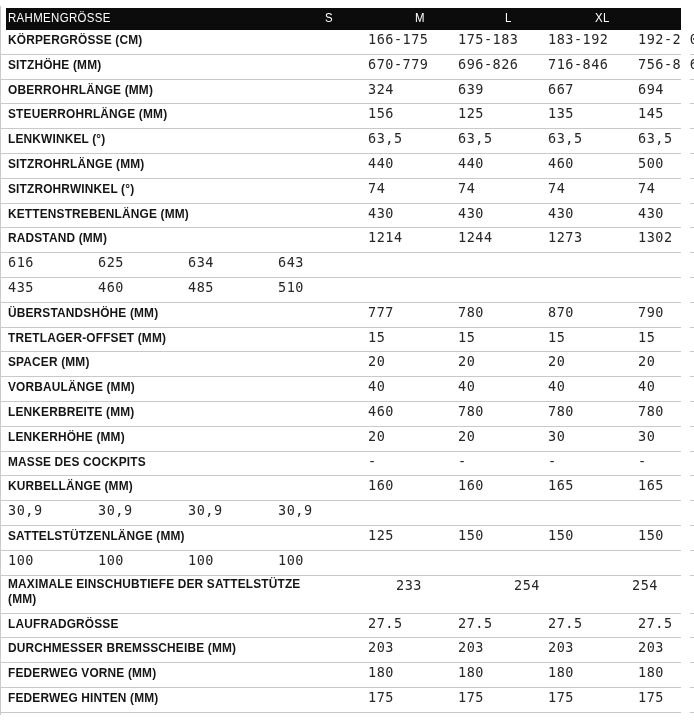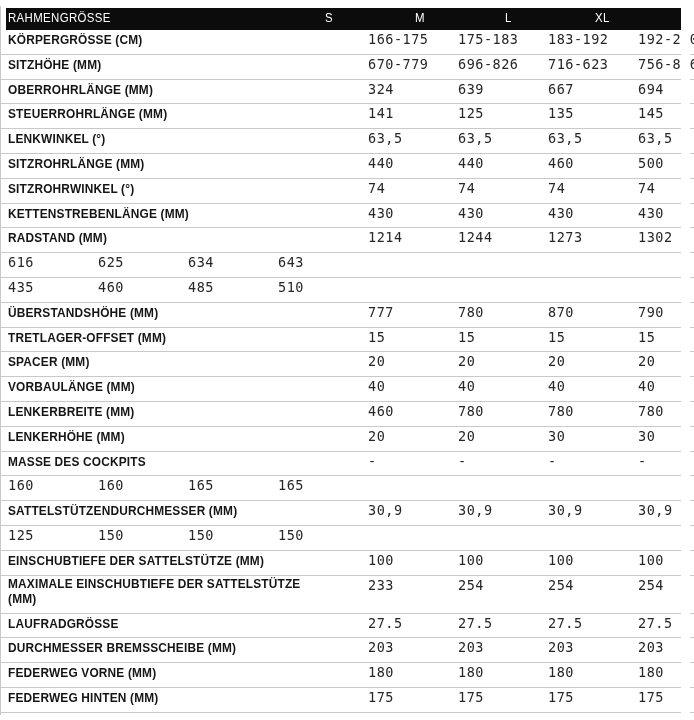--- a/index.html
+++ b/index.html
@@ -51,21 +51,21 @@
     padding-left: 8px;
     height: 24.8px;
     border-bottom: 1px solid #c9c9c9;
   }
   .row.header {
     height: 22px;
     border-bottom: none;
     position: relative;
     z-index: 1;
   }
-  .row.tall { height: 38px; }
+  .row.tall { height: 38px; gap: 28px; }
   .cell { overflow: visible; }
   .cell.lbl { flex: 0 0 317px; }
   .cell.val { flex: 0 0 90px; }
   .cond {
     display: inline-block;
     transform: scaleX(0.88);
     transform-origin: 0 50%;
     font-family: "Liberation Sans", sans-serif;
     font-weight: 700;
     font-size: 13.5px;
@@ -138,21 +138,21 @@
     <div class="cell lbl">
       <span class="cond wide">SITZHÖHE (MM)</span>
     </div>
     <div class="cell val">
       <span class="mono">670-779</span>
     </div>
     <div class="cell val">
       <span class="mono">696-826</span>
     </div>
     <div class="cell val">
-      <span class="mono">716-623</span>
+      <span class="mono">716-846</span>
     </div>
     <div class="cell val">
       <span class="mono">756-886</span>
     </div>
   </div>
       <div class="row">
     <div class="cell lbl">
       <span class="cond wide">OBERROHRLÄNGE (MM)</span>
     </div>
     <div class="cell val">
@@ -166,21 +166,21 @@
     </div>
     <div class="cell val">
       <span class="mono">694</span>
     </div>
   </div>
       <div class="row">
     <div class="cell lbl">
       <span class="cond wide">STEUERROHRLÄNGE (MM)</span>
     </div>
     <div class="cell val">
-      <span class="mono">141</span>
+      <span class="mono">156</span>
     </div>
     <div class="cell val">
       <span class="mono">125</span>
     </div>
     <div class="cell val">
       <span class="mono">135</span>
     </div>
     <div class="cell val">
       <span class="mono">145</span>
     </div>
@@ -411,68 +411,68 @@
       <span class="mono">-</span>
     </div>
     <div class="cell val">
       <span class="mono">-</span>
     </div>
     <div class="cell val">
       <span class="mono">-</span>
     </div>
   </div>
       <div class="row">
+    <div class="cell lbl">
+      <span class="cond wide">KURBELLÄNGE (MM)</span>
+    </div>
     <div class="cell val">
       <span class="mono">160</span>
     </div>
     <div class="cell val">
       <span class="mono">160</span>
     </div>
     <div class="cell val">
       <span class="mono">165</span>
     </div>
     <div class="cell val">
       <span class="mono">165</span>
     </div>
   </div>
       <div class="row">
-    <div class="cell lbl">
-      <span class="cond wide">SATTELSTÜTZENDURCHMESSER (MM)</span>
-    </div>
     <div class="cell val">
       <span class="mono">30,9</span>
     </div>
     <div class="cell val">
       <span class="mono">30,9</span>
     </div>
     <div class="cell val">
       <span class="mono">30,9</span>
     </div>
     <div class="cell val">
       <span class="mono">30,9</span>
     </div>
   </div>
       <div class="row">
+    <div class="cell lbl">
+      <span class="cond wide">SATTELSTÜTZENLÄNGE (MM)</span>
+    </div>
     <div class="cell val">
       <span class="mono">125</span>
     </div>
     <div class="cell val">
       <span class="mono">150</span>
     </div>
     <div class="cell val">
       <span class="mono">150</span>
     </div>
     <div class="cell val">
       <span class="mono">150</span>
     </div>
   </div>
       <div class="row">
-    <div class="cell lbl">
-      <span class="cond wide">EINSCHUBTIEFE DER SATTELSTÜTZE (MM)</span>
-    </div>
     <div class="cell val">
       <span class="mono">100</span>
     </div>
     <div class="cell val">
       <span class="mono">100</span>
     </div>
     <div class="cell val">
       <span class="mono">100</span>
     </div>
     <div class="cell val">

